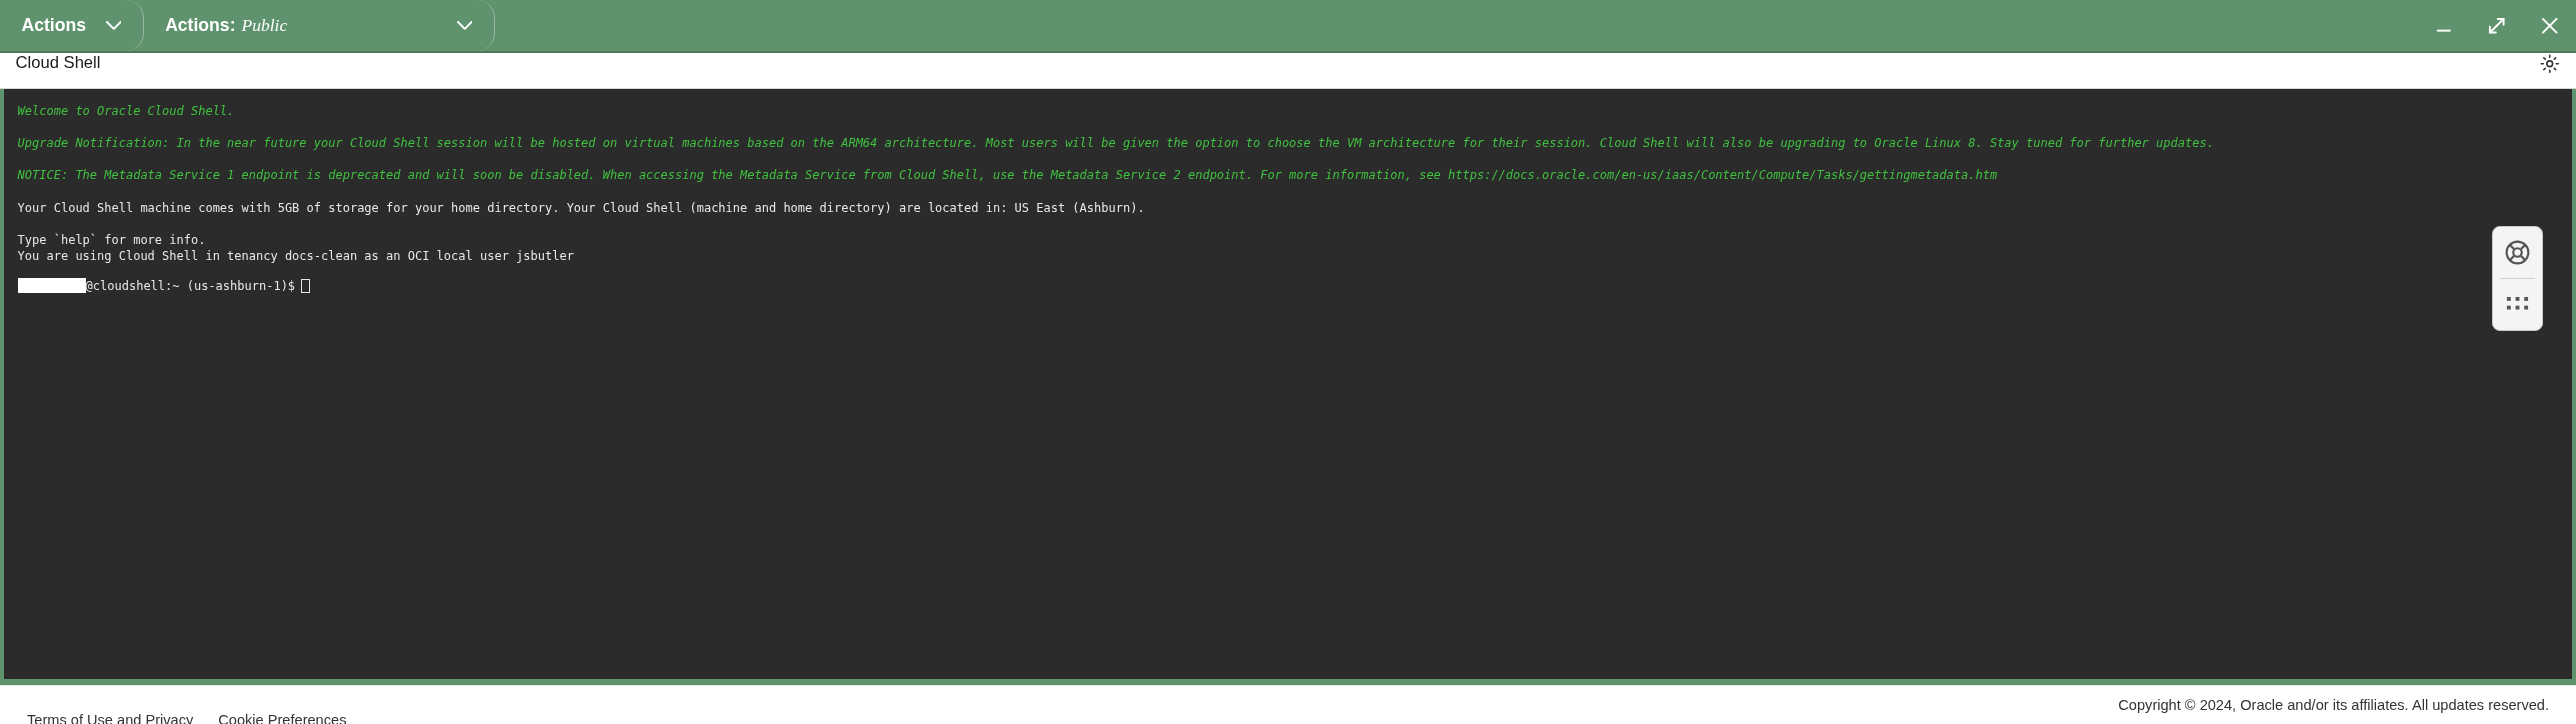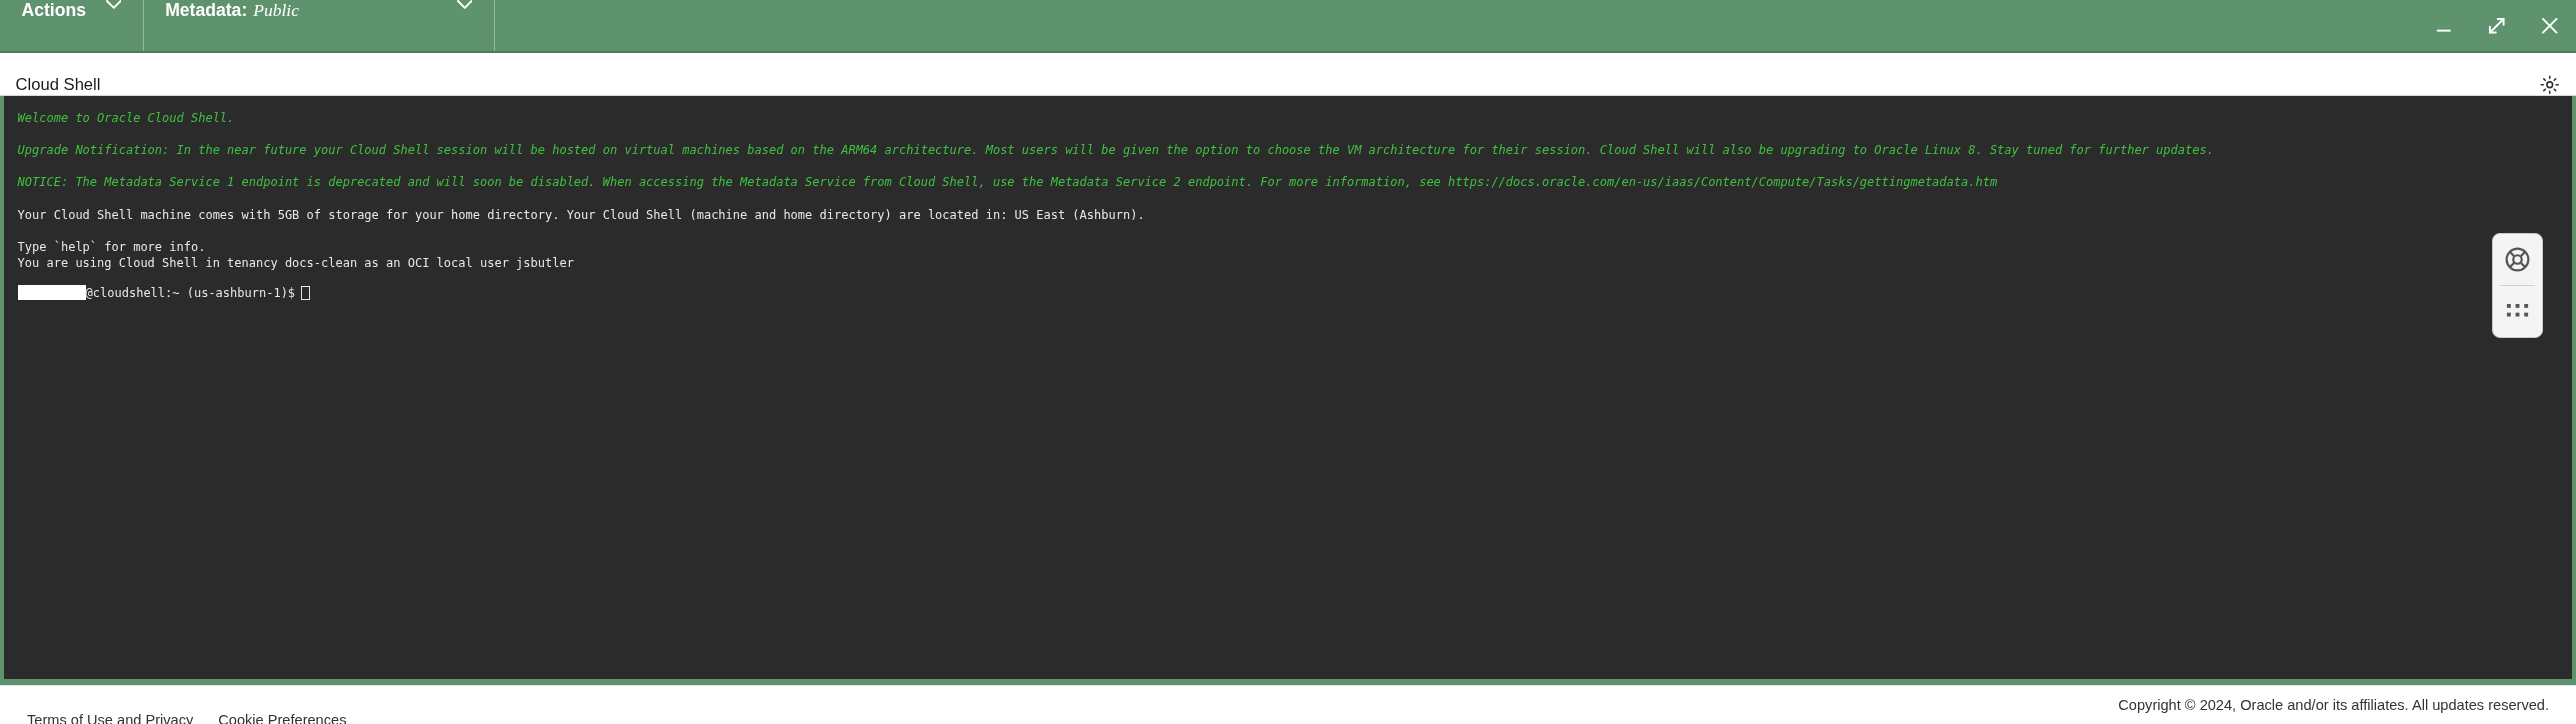--- a/index.html
+++ b/index.html
@@ -10,47 +10,49 @@
     .topbar {
       display: flex;
       align-items: stretch;
       background: #5f936e;
       height: 53px;
       color: #fff;
       border-bottom: 2px solid #4e7a5b;
     }
     .topbar .dropdown {
       display: flex;
+      align-items: center;
       padding: 0 21.5px;
       gap: 19.5px;
       border-right: 1px solid rgba(255,255,255,0.35);
       cursor: pointer;
       font-size: 17.6px;
+      border-radius: 18px;
     }
     .topbar .dropdown .label { font-weight: 600; }
     .topbar .dropdown .value { font-style: italic; font-weight: 400; margin-left: 1px; font-family: Liberation Serif, serif; }
     .topbar .network { min-width: 351px; justify-content: space-between; }
     .chev { display:inline-block; }
     .chev svg { display:block; }
     .spacer { flex: 1; }
     .winbtn {
       width: 53px;
       display: flex;
       align-items: center;
       justify-content: center;
       cursor: pointer;
     }
     .winbtn svg { display:block; stroke:#fff; }
 
     
     .titlebar {
       display: flex;
-      align-items: flex-end;
+      align-items: flex-start;
       justify-content: space-between;
-      height: 43px;
+      height: 36px;
       padding: 0 15.6px;
       background: #fff;
       border-bottom: 1px solid #d7d7d7;
     }
     .titlebar .title { font-size: 16.6px; color: #1a1a1a; }
     .gear { cursor: pointer; }
     .gear svg { display:block; }
 
     
     .termwrap {
@@ -127,21 +129,21 @@
   <div class="dropdown">
     <span class="label">Actions</span>
     <span class="chev">
       <svg width="15.6" height="9.8" viewBox="0 0 16 10">
           <path d="M1 1 L8 8 L15 1" stroke="#fff" stroke-width="2" fill="none" stroke-linecap="round" stroke-linejoin="round"></path>
         </svg>
     </span>
   </div>
   <div class="dropdown network">
     <span>
-      <span class="label">Metadata:</span>
+      <span class="label">Actions:</span>
       <span class="value">Public</span>
     </span>
     <span class="chev">
       <svg width="15.6" height="9.8" viewBox="0 0 16 10">
           <path d="M1 1 L8 8 L15 1" stroke="#fff" stroke-width="2" fill="none" stroke-linecap="round" stroke-linejoin="round"></path>
         </svg>
     </span>
   </div>
   <div class="spacer"></div>
   <div class="winbtn">

